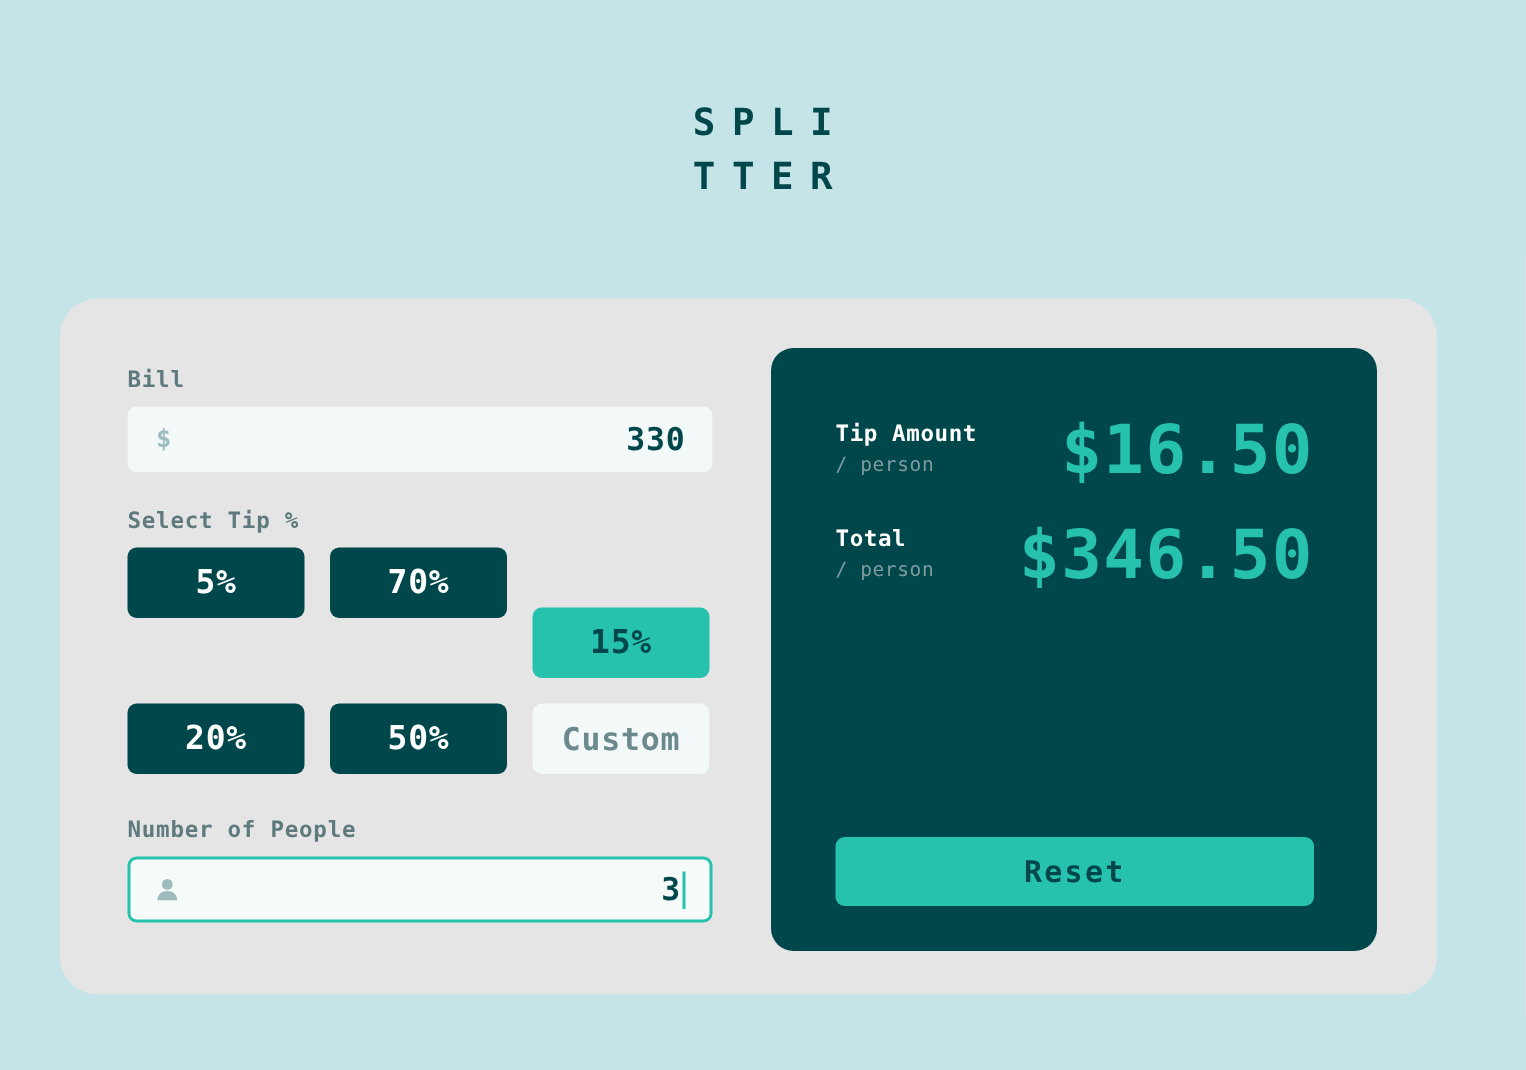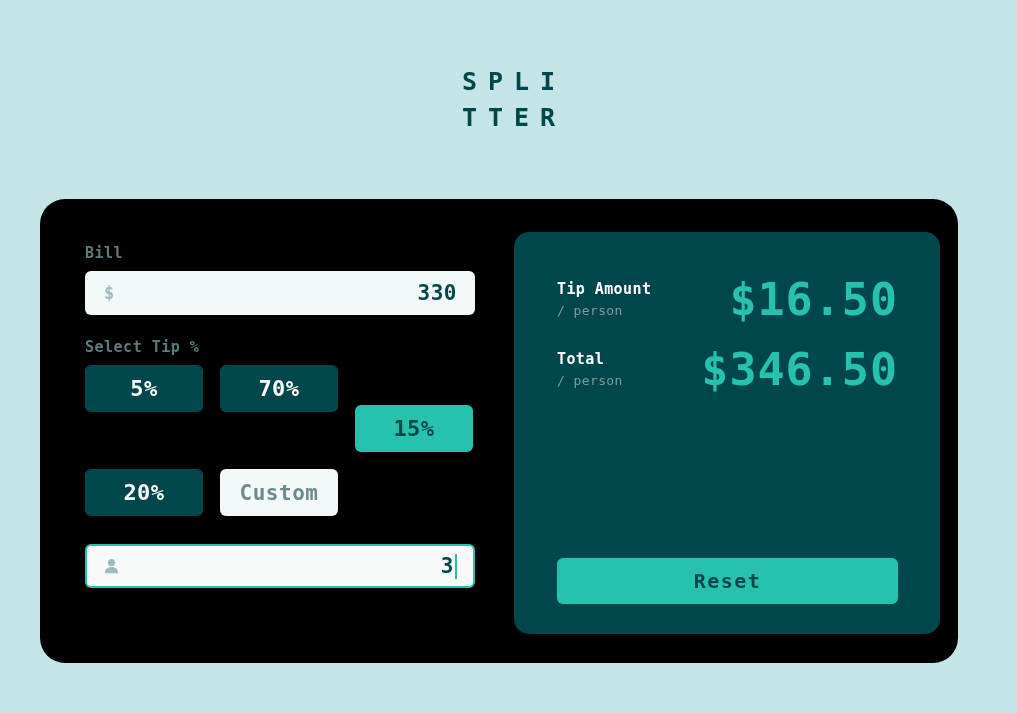--- a/index.html
+++ b/index.html
@@ -32,25 +32,25 @@
   }
   .logo .l2 { display: block; }
 
   
   .card {
     position: absolute;
     left: 40px;
     top: 199px;
     width: 918px;
     height: 464px;
-    background: #000000;
+    background: #e5e5e5;
     border-radius: 25px;
     box-sizing: border-box;
     display: flex;
-    padding: 33px 18px 29px 45px;
+    padding: 33px 40px 29px 45px;
   }
 
   
   .left {
     width: 390px;
     padding-top: 12px;
     flex: none;
   }
   .field-label {
     color: #5e7a7d;
@@ -224,25 +224,27 @@
     </div>
 
     <div class="gap-a"></div>
 
     <label class="field-label">Select Tip %</label>
     <div class="tip-grid">
       <button class="tip-btn">5%</button>
       <button class="tip-btn">70%</button>
       <button class="tip-btn active">15%</button>
       <button class="tip-btn">20%</button>
+      <button class="tip-btn">50%</button>
       <div class="tip-custom">Custom</div>
     </div>
 
     <div class="gap-b"></div>
 
+    <label class="field-label">Number of People</label>
     <div class="input-wrap focused">
       <span class="input-icon">
         <svg width="15" height="16" viewBox="0 0 15 16" aria-hidden="true">
           <circle cx="7.5" cy="4.6" r="3.6" fill="#9ebbbd"></circle>
           <path d="M0.9 15.2 C0.9 11.2 3.8 9.0 7.5 9.0 C11.2 9.0 14.1 11.2 14.1 15.2 Z" fill="#9ebbbd"></path>
         </svg>
       </span>
       <span class="input-value">
         <span>3</span>
         <span class="caret"></span>

